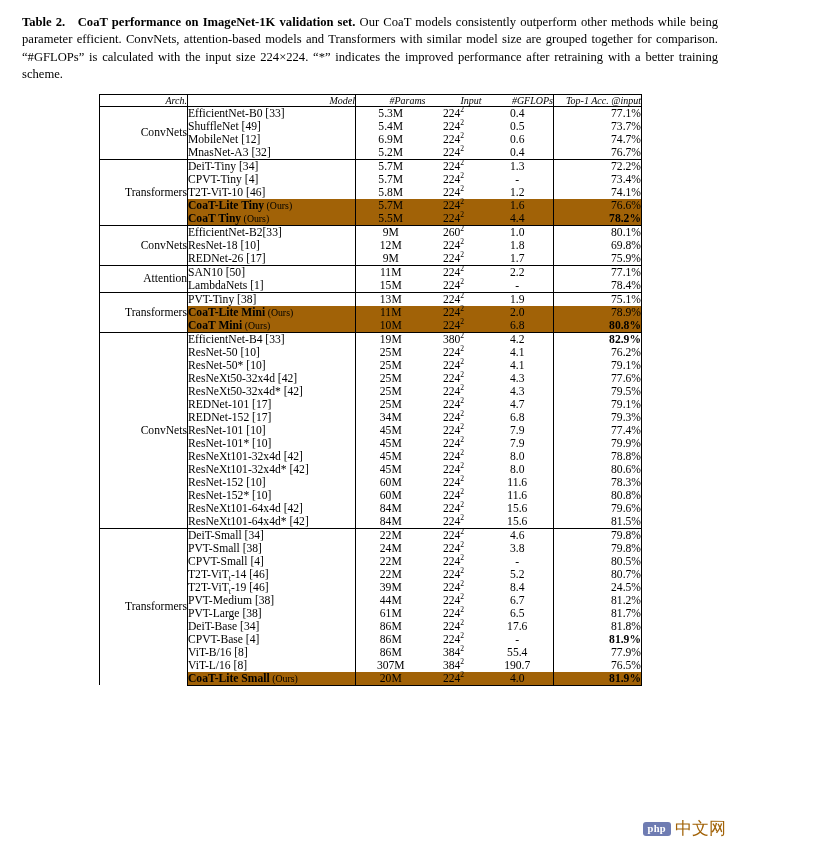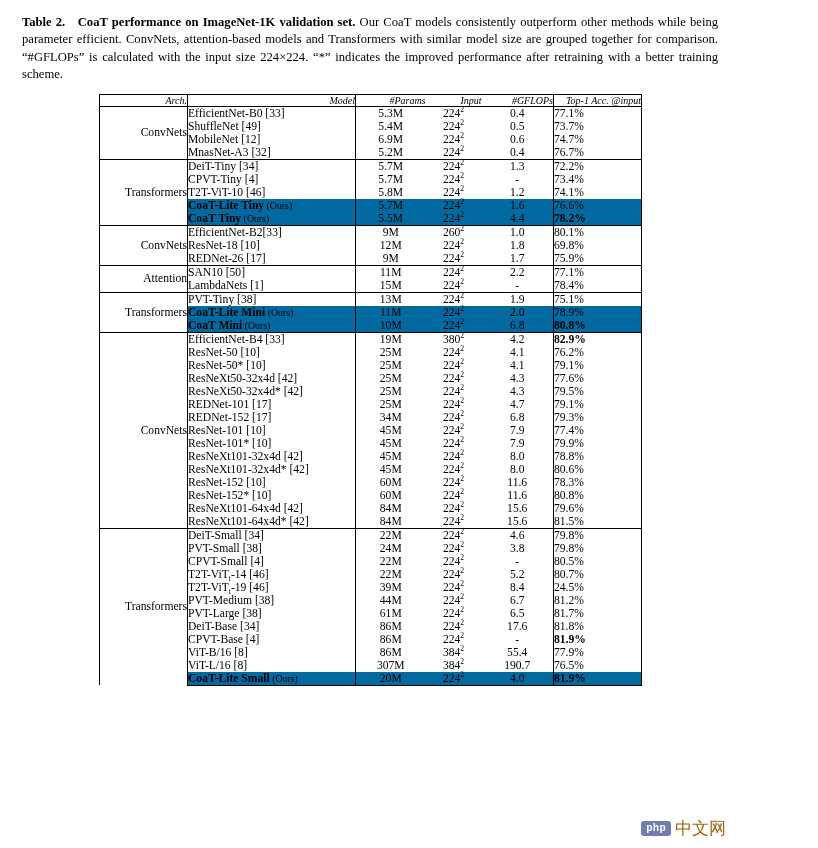--- a/index.html
+++ b/index.html
@@ -75,51 +75,51 @@
     text-align: left;
     padding: 1px 4px 1px 8px;
     white-space: nowrap;
   }
   td.num {
     text-align: center;
     padding: 1px 2px;
     white-space: nowrap;
   }
   td.acc {
-    text-align: left;
+    text-align: right;
     padding: 1px 2px;
     white-space: nowrap;
   }
   .bold { font-weight: bold; }
   .ours {
     font-size: 9.8px;
   }
   .shaded td {
-    background: #0369a1;
+    background: #a16207;
   }
   sup {
     font-size: 7.6px;
     vertical-align: super;
     line-height: 0;
   }
   sub {
     font-size: 7.6px;
     vertical-align: sub;
     line-height: 0;
   }
   .logo {
     position: absolute;
     right: 14px;
     bottom: 8px;
     display: flex;
     align-items: center;
     gap: 4px;
     font-size: 12px;
     color: #555;
-    font-family: Liberation Mono, monospace;
+    font-family: Liberation Serif, serif;
     margin-left: 33px;
   }
   .logo .php-badge {
     background: #6f7cb2;
     color: #fff;
     font-size: 10.5px;
     padding: 1px 5px 2px 5px;
     border-radius: 3px;
     font-weight: bold;
     letter-spacing: 0.3px;

